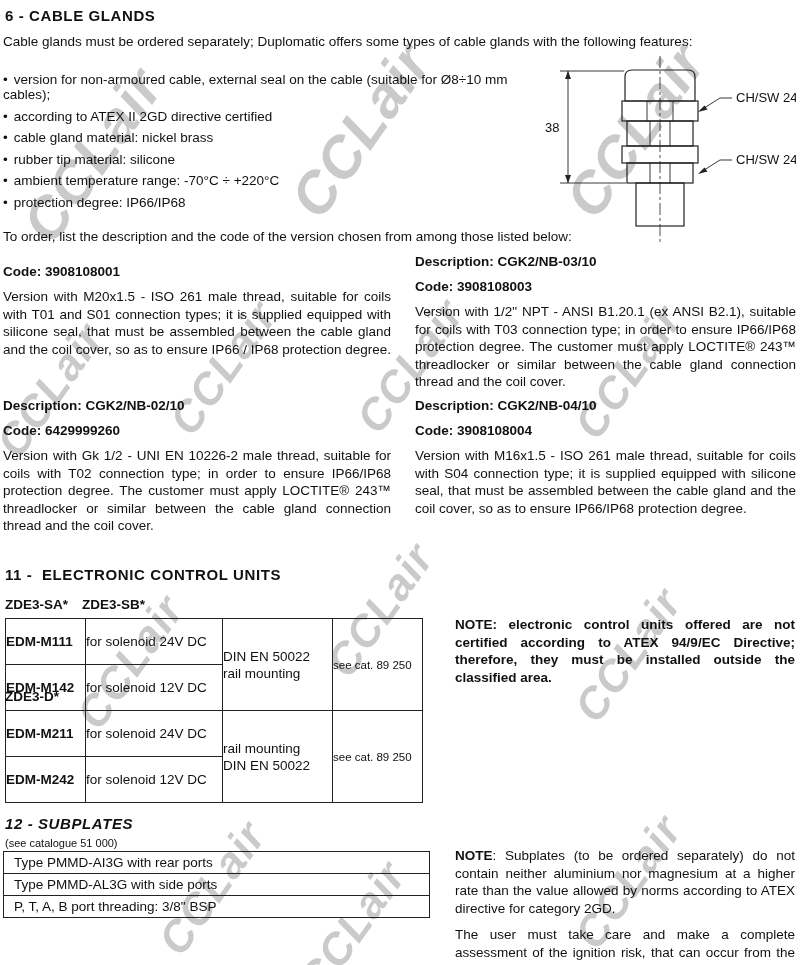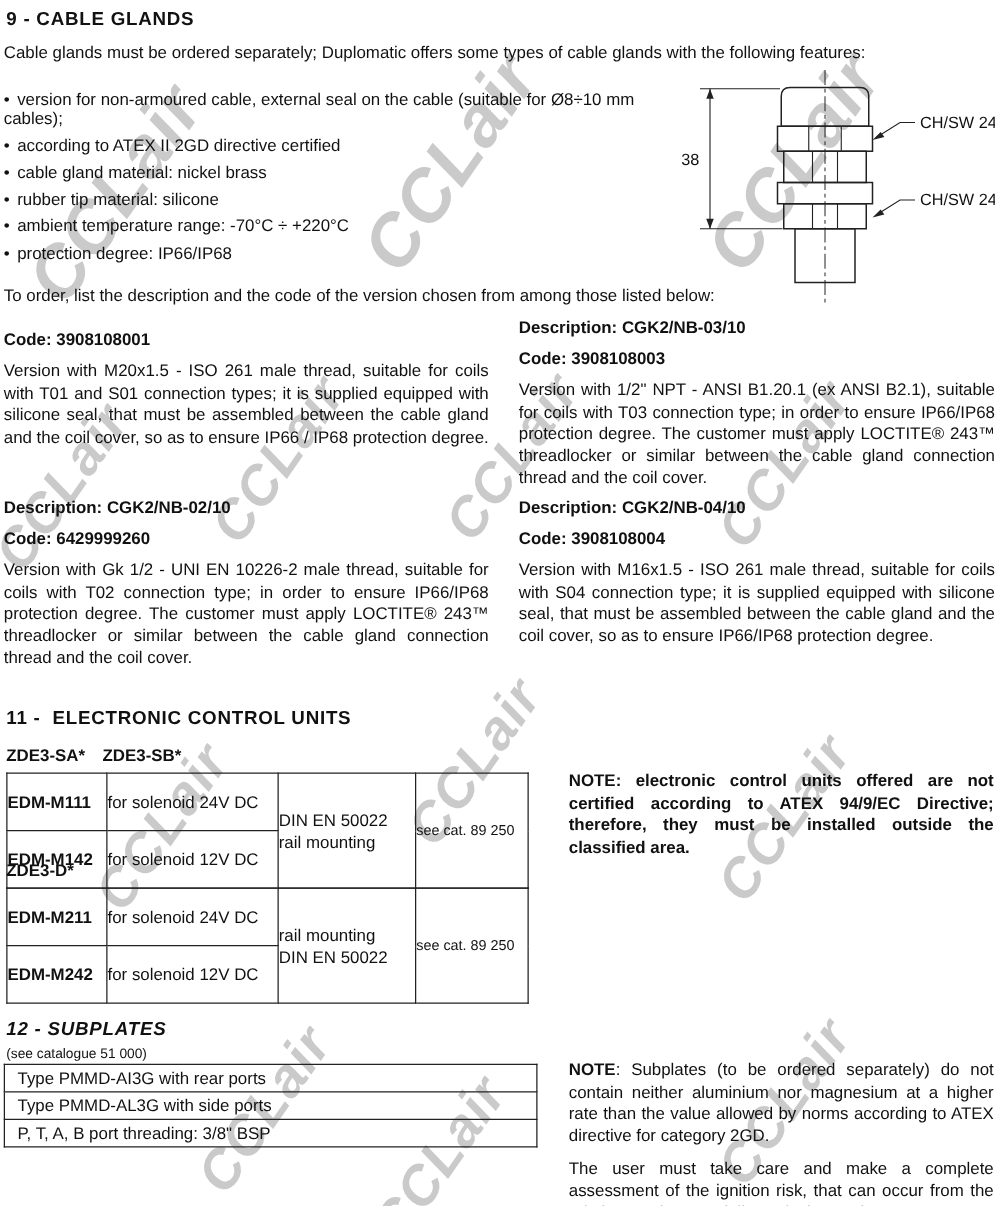--- a/index.html
+++ b/index.html
@@ -91,21 +91,21 @@
   <div class="wm md" style="left:130px; top:662px;">CCLair</div>
   <div class="wm md" style="left:380px; top:610px;">CCLair</div>
   <div class="wm md" style="left:628px; top:655px;">CCLair</div>
   <div class="wm md" style="left:212px; top:888px;">CCLair</div>
   <div class="wm md" style="left:352px; top:928px;">CCLair</div>
   <div class="wm md" style="left:628px; top:882px;">CCLair</div>
 </div>
 
 <div class="layer">
 
-  <h1 class="sec abs" style="left:5px; top:7px;">9 - CABLE GLANDS</h1>
+  <h1 class="sec abs" style="left:5px; top:7px;">6 - CABLE GLANDS</h1>
 
   <div class="txt abs" style="left:3px; top:34px; width:780px;">Cable glands must be ordered separately; Duplomatic offers some types of cable glands with the following features:</div>
 
   <div class="abs" style="left:3px; top:72px; width:540px;">
     <div class="feat"><span class="bullet">•</span><span>version for non-armoured cable, external seal on the cable (suitable for Ø8÷10 mm cables);</span></div>
     <div class="feat"><span class="bullet">•</span><span>according to ATEX II 2GD directive certified</span></div>
     <div class="feat"><span class="bullet">•</span><span>cable gland material: nickel brass</span></div>
     <div class="feat"><span class="bullet">•</span><span>rubber tip material: silicone</span></div>
     <div class="feat"><span class="bullet">•</span><span>ambient temperature range: -70°C ÷ +220°C</span></div>
     <div class="feat"><span class="bullet">•</span><span>protection degree: IP66/IP68</span></div>

